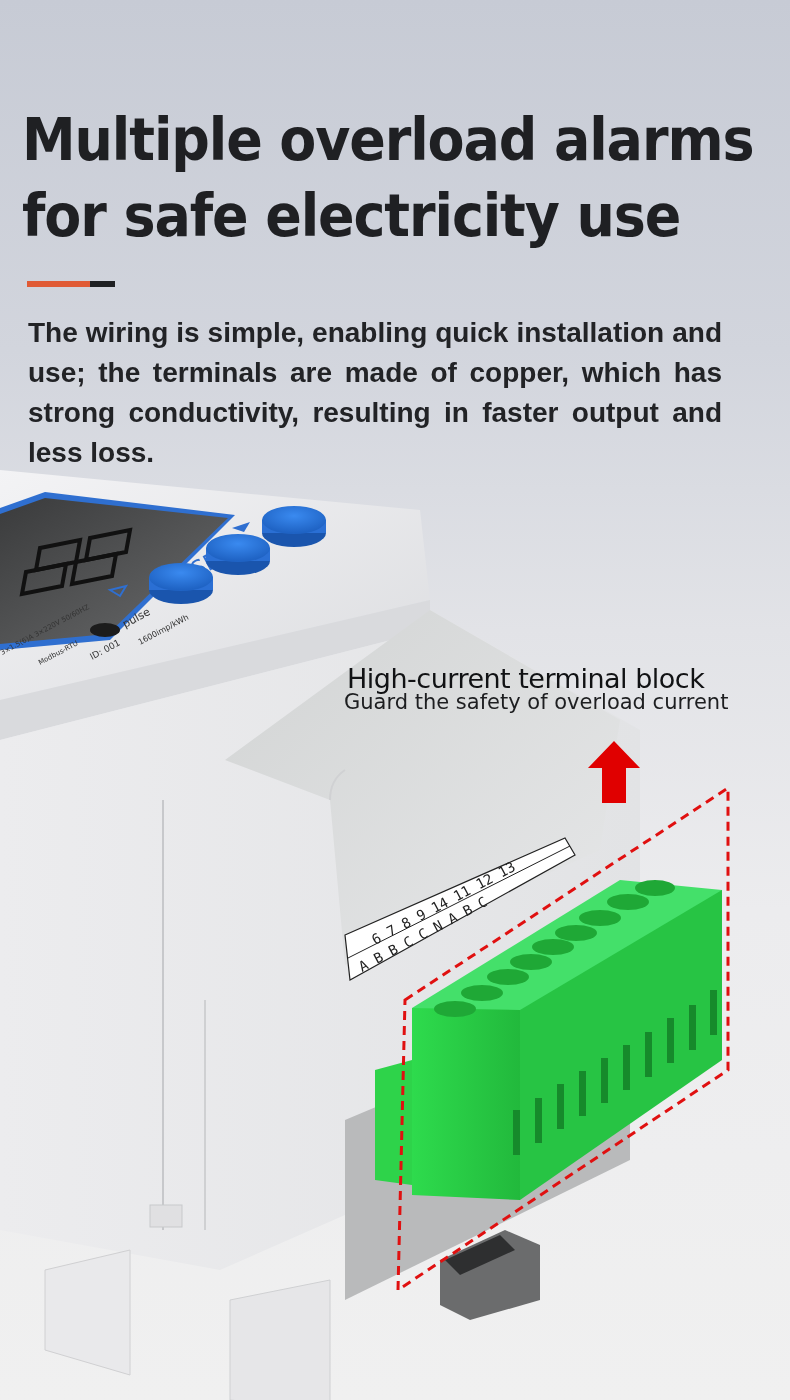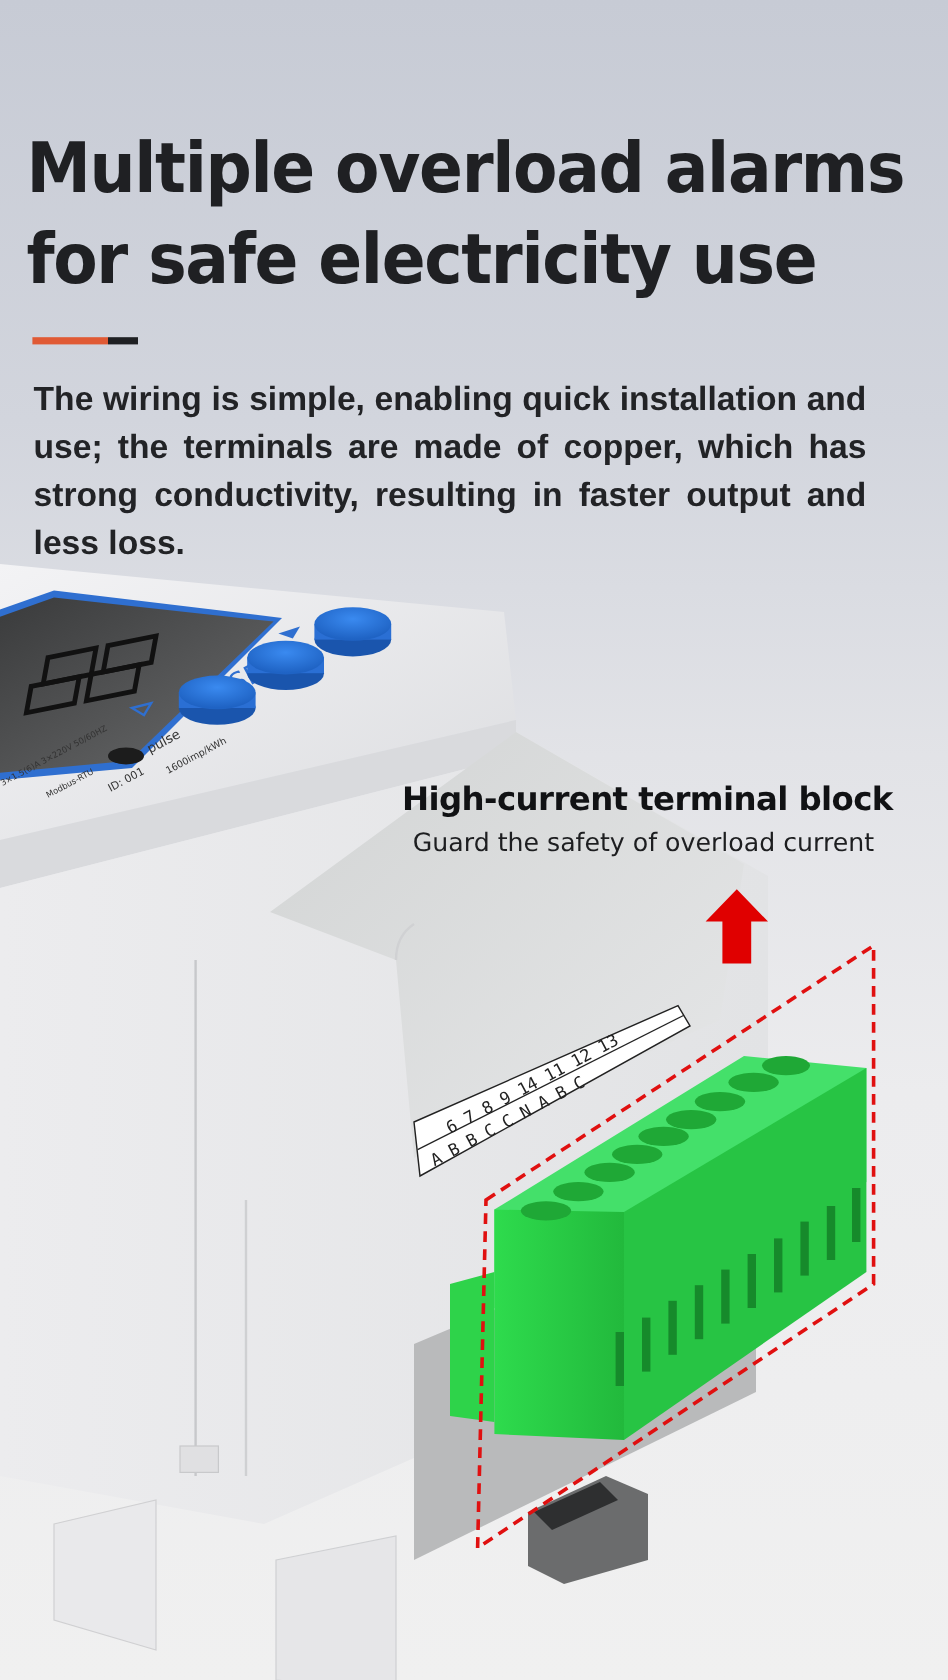--- a/index.html
+++ b/index.html
@@ -17,22 +17,22 @@
   .accent-bar { position: absolute; left: 27px; top: 281px; height: 6px; width: 88px; display: flex; }
   .accent-bar .seg-a { width: 63px; height: 100%; }
   .accent-bar .seg-b { width: 25px; height: 100%; }
   .body-text {
     position: absolute; left: 28px; top: 313px; width: 694px; margin: 0;
     font-family: "Liberation Sans", sans-serif; font-size: 28px; line-height: 40px;
     color: #222326; text-align: justify; text-align-last: left; font-weight: bold;
   }
   .product { position: absolute; left: 0; top: 0; width: 790px; height: 1400px; }
   .callout-title {
-    position: absolute; left: 335px; top: 651px; margin: 0;
-    font-family: "DejaVu Sans", sans-serif; font-weight: bold; font-size: 27px;
+    position: absolute; left: 335px; top: 651px; margin: 12px;
+    font-family: "DejaVu Sans", sans-serif; font-weight: normal; font-size: 27px;
     color: #111214; letter-spacing: -0.5px; white-space: nowrap;
   }
   .callout-sub {
     position: absolute; left: 344px; top: 690px; margin: 0;
     font-family: "DejaVu Sans", sans-serif; font-size: 21px; color: #1d1e20; white-space: nowrap;
   }
 </style>
 </head>
 <body>
 

